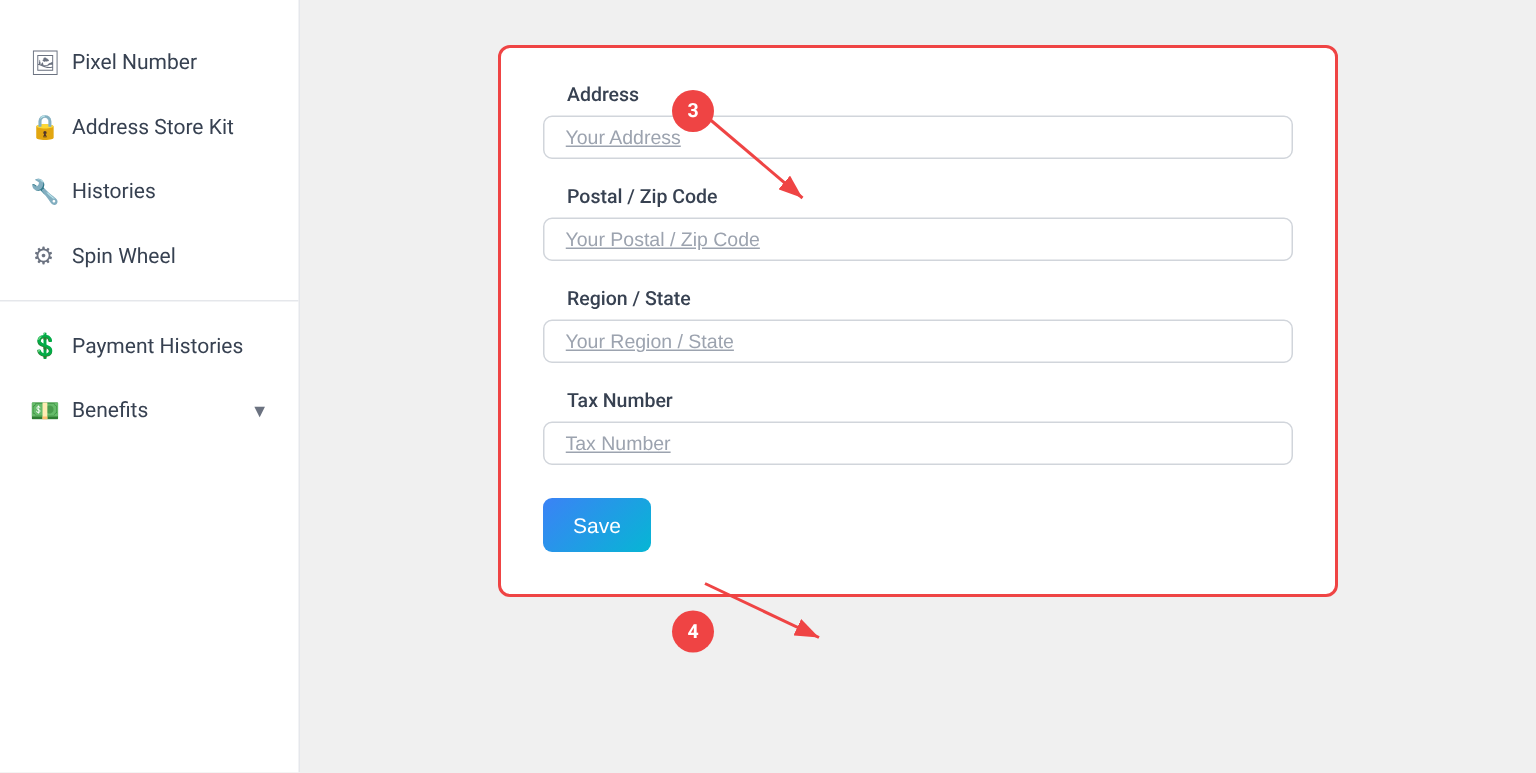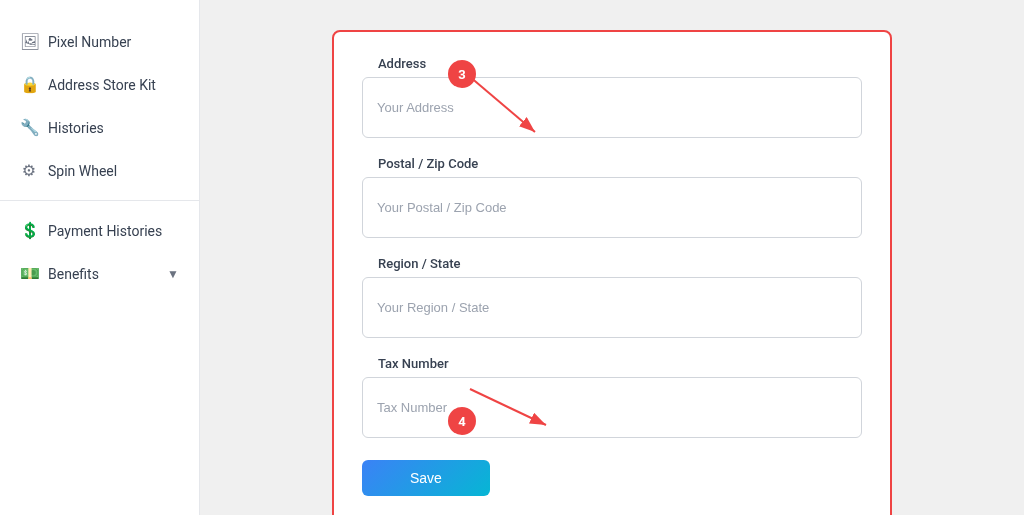--- a/index.html
+++ b/index.html
@@ -78,37 +78,38 @@
     .form-group label {
       display: block;
       font-size: 13px;
       font-weight: 500;
       color: #374151;
       margin-bottom: 6px;
       margin-left: 16px;
     }
     .form-group input {
       width: 100%;
-      padding: 22px 14px;
+      padding: 6px 14px;
       border: 1px solid #d1d5db;
       border-radius: 6px;
       font-size: 13px;
       color: #9ca3af;
       background: #ffffff;
       outline: none;
+      text-decoration: underline;
     }
     .form-group input::placeholder {
       color: #9ca3af;
     }
 
     .save-btn {
       background: linear-gradient(135deg, #3b82f6, #06b6d4);
       color: #ffffff;
       border: none;
-      padding: 10px 48px;
+      padding: 10px 20px;
       border-radius: 6px;
       font-size: 14px;
       font-weight: 500;
       cursor: pointer;
       margin-top: 4px;
     }
 
     
     .step-badge {
       width: 28px;

